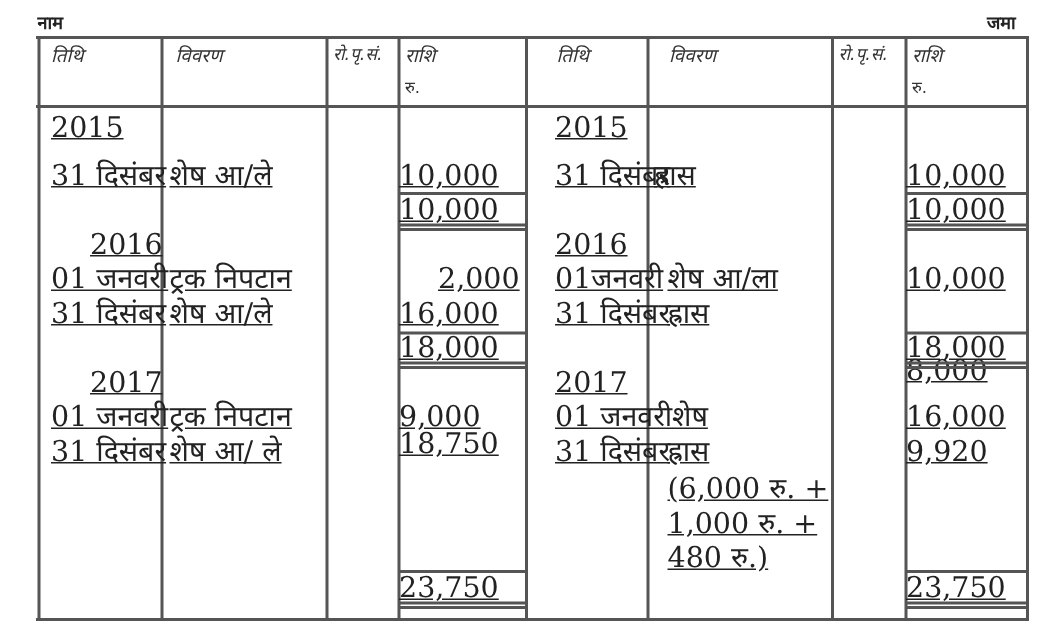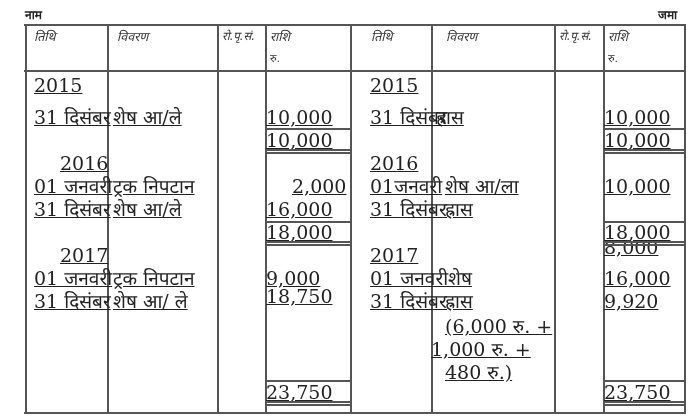--- a/index.html
+++ b/index.html
@@ -99,19 +99,19 @@
   <div class="hl" style="left:604px;top:244px;width:81px;"></div>
 
   <span class="t" style="left:370px;top:247px;">2017</span>
   <span class="t" style="left:370px;top:270px;">01 जनवरी</span>
   <span class="t" style="left:448px;top:270px;">शेष</span>
   <span class="t r" style="left:604px;top:270px;width:76px;">16,000</span>
   <span class="t" style="left:370px;top:293px;">31 दिसंबर</span>
   <span class="t" style="left:445px;top:293px;">ह्रास</span>
   <span class="t r" style="left:604px;top:293px;width:76px;">9,920</span>
   <span class="t" style="left:445px;top:318px;">(6,000 रु. +</span>
-  <span class="t" style="left:431px;top:341px;">1,000 रु. +</span>
+  <span class="t" style="left:445px;top:341px;">1,000 रु. +</span>
   <span class="t" style="left:445px;top:364px;">480 रु.)</span>
   <div class="hl" style="left:604px;top:380px;width:81px;"></div>
   <span class="t r" style="left:604px;top:384px;width:76px;">23,750</span>
   <div class="hl" style="left:604px;top:401px;width:81px;"></div>
   <div class="hl" style="left:604px;top:404px;width:81px;"></div>
 </div>
 
 </body></html>

